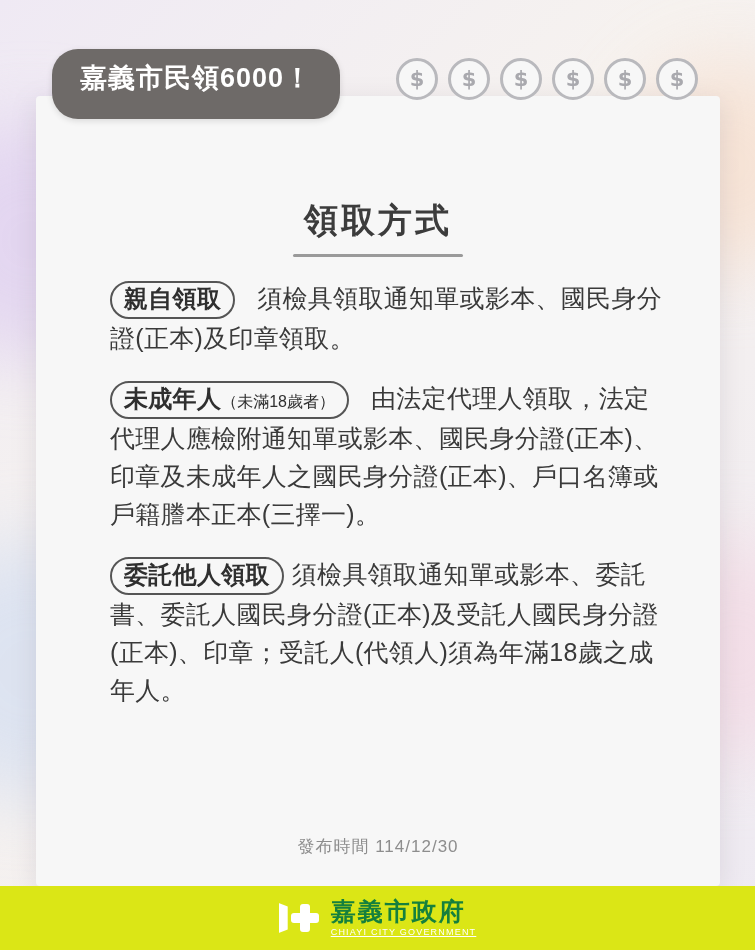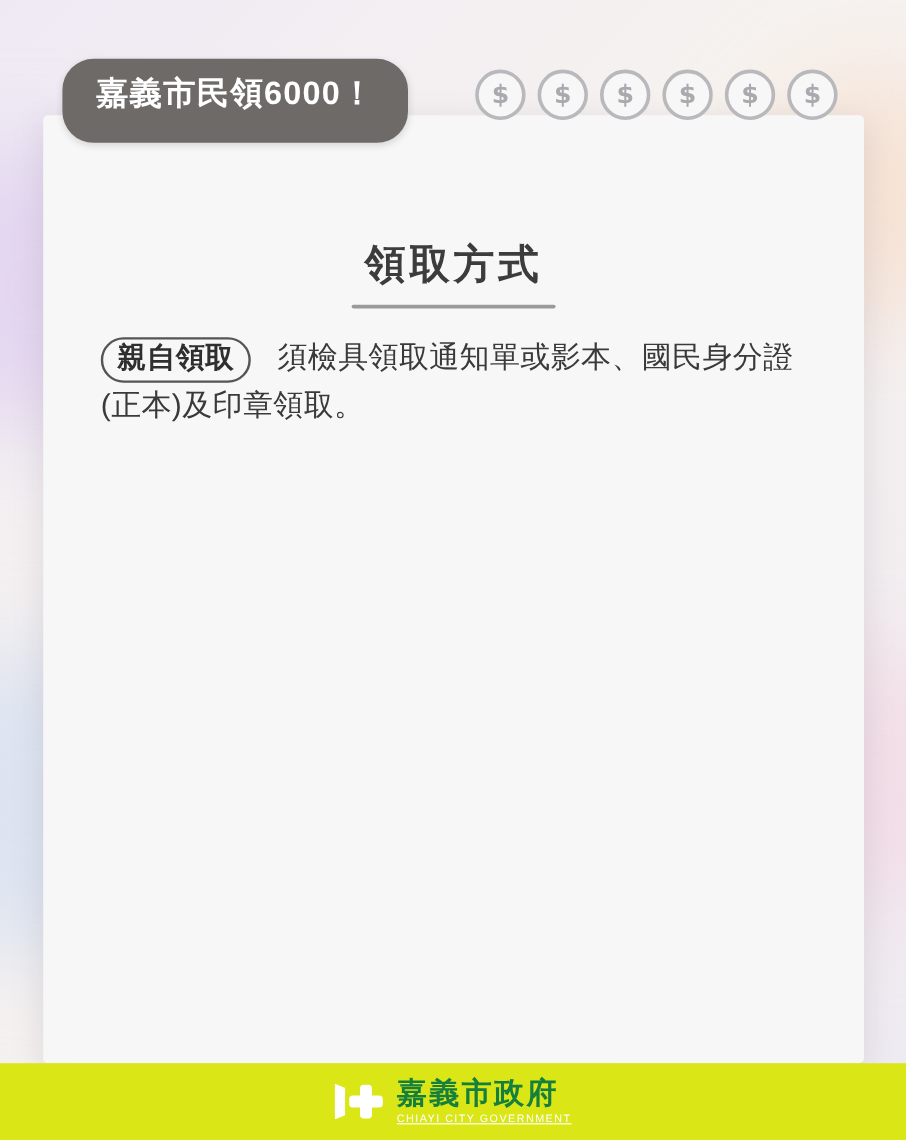--- a/index.html
+++ b/index.html
@@ -127,20 +127,21 @@
   }
   .lead b { font-weight: bold; color: #2f2f2f; }
 
   .para {
     margin-top: 22px;
     font-size: 25px;
     line-height: 1.52;
     color: #3a3a3a;
     letter-spacing: .3px;
     text-indent: 0;
+    margin-left: 26px;
   }
   .chip {
     display: inline-block;
     border: 2px solid #555;
     border-radius: 22px;
     padding: 1px 12px 3px;
     font-size: 24px;
     font-weight: bold;
     color: #2f2f2f;
     line-height: 1.25;
@@ -216,23 +217,33 @@
 
   <div class="body">
     <div class="section-title">領取方式</div>
     <div class="title-rule"></div>
 
 
     <p class="para">
       <span class="chip">親自領取</span><span class="gap"></span><span>須檢具領取通知單或影本、國民身分證(正本)及印章領取。</span>
     </p>
 
-
-  </div>
-
+    <p class="para">
+      <span class="chip"><span>未成年人</span><span class="sub">（未滿18歲者）</span></span><span class="gap"></span><span>由法定代理人領取，法定代理人應檢附通知單或影本、國民身分證(正本)、印章及未成年人之國民身分證(正本)、戶口名簿或戶籍謄本正本(三擇一)。</span>
+    </p>
+
+    <p class="para">
+      <span class="chip">委託他人領取</span><span>須檢具領取通知單或影本、委託書、委託人國民身分證(正本)及受託人國民身分證(正本)、印章；受託人(代領人)須為年滿18歲之成年人。</span>
+    </p>
+  </div>
+
+  <div class="publish">
+    <span>發布時間</span>
+    <span>114/12/30</span>
+  </div>
 </div>
 
 <div class="footer">
   <div class="logo-mark">
     <div class="logo-bar"></div>
     <div class="logo-cross"></div>
   </div>
   <div class="logo-text">
     <span class="logo-cn">嘉義市政府</span>
     <span class="logo-en">CHIAYI CITY GOVERNMENT</span>

